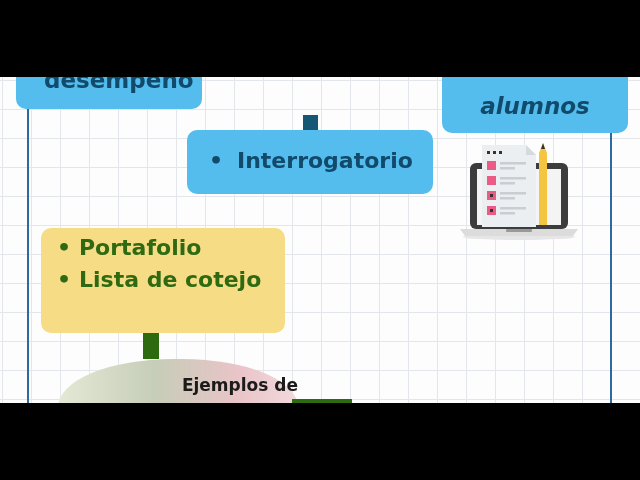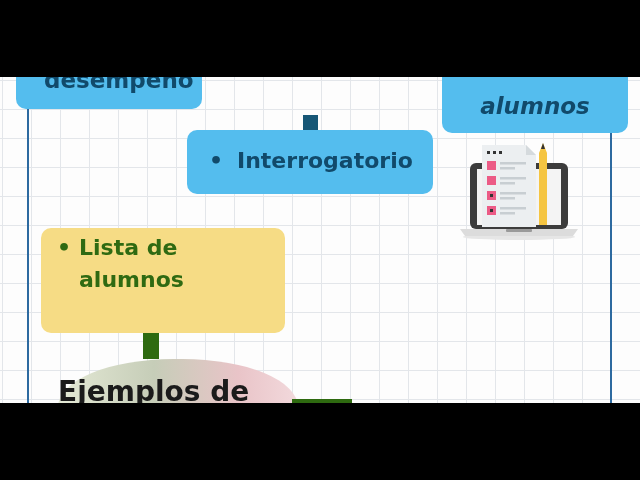--- a/index.html
+++ b/index.html
@@ -15,21 +15,21 @@
   .node { position:absolute; box-sizing:border-box; }
   .blue { background:#54bdee; border-radius:10px; color:#114a6b; font-weight:bold; }
   .yellow { background:#f6dc85; border-radius:10px; color:#2f6a12; font-weight:bold; }
   .oval-top { position:absolute; left:212px; top:-60px; width:218px; height:122px; border-radius:50%;
     background:radial-gradient(ellipse at 40% 70%, #d8f1fb 0%, #b9e3f3 40%, #c9d3d8 75%, #e7ecef 100%);
     text-align:center; }
   .oval-top span { position:absolute; left:0; right:0; top:72px; font-size:23px; font-weight:bold; color:#1b1b1b; }
   .oval-bottom { position:absolute; left:58px; top:282px; width:240px; height:120px;
     border-radius:48% 48% 0 0 / 40% 40% 0 0;
     background:linear-gradient(90deg, #e4e9d5 0%, #c6cdb8 40%, #e9c4c8 75%, #f2d9dc 100%); }
-  .oval-bottom span { position:absolute; left:0; right:0; top:16px; text-align:left; font-size:28px; font-weight:bold; color:#1b1b1b; }
+  .oval-bottom span { position:absolute; left:8px; right:0; top:16px; text-align:right; font-size:17px; font-weight:bold; color:#1b1b1b; }
   .connector { position:absolute; }
   ul.bl { list-style:none; margin:0; padding:0; }
   ul.bl li { position:relative; padding-left:24px; }
   ul.bl li::before { content:"•"; position:absolute; left:2px; top:0; }
   .icon-laptop { position:absolute; left:460px; top:62px; width:118px; height:102px; }
 </style>
 </head>
 <body>
 
 <div class="canvas">
@@ -79,21 +79,22 @@
     <rect x="27" y="67" width="9" height="9" fill="#ec5b86"></rect>
       <rect x="30" y="70" width="3" height="3" fill="#333"></rect>
       <rect x="40" y="68" width="26" height="2.5" fill="#c8ced2"></rect>
       <rect x="40" y="73" width="15" height="2.5" fill="#c8ced2"></rect>
     <path d="M83 4 L87 14 V86 H79 V14 Z" fill="#f5c542"></path>
     <path d="M83 4 L85 10 H81 Z" fill="#333"></path>
   </svg>
 
   <div class="node yellow" style="left:41px; top:151px; width:244px; height:105px; font-size:22px; line-height:32px; padding:4px 0 0 14px;">
     <ul class="bl">
-      <li>Lista de alumnos</li>
+      <li>Portafolio</li>
+      <li>Lista de cotejo</li>
     </ul>
   </div>
 
   <div class="connector" style="left:143px; top:256px; width:16px; height:26px; background:#2e6a10;"></div>
 
   <div class="oval-bottom">
     <span>Ejemplos de</span>
   </div>
 
   <div class="connector" style="left:292px; top:322px; width:60px; height:4px; background:#2e6a10;"></div>

